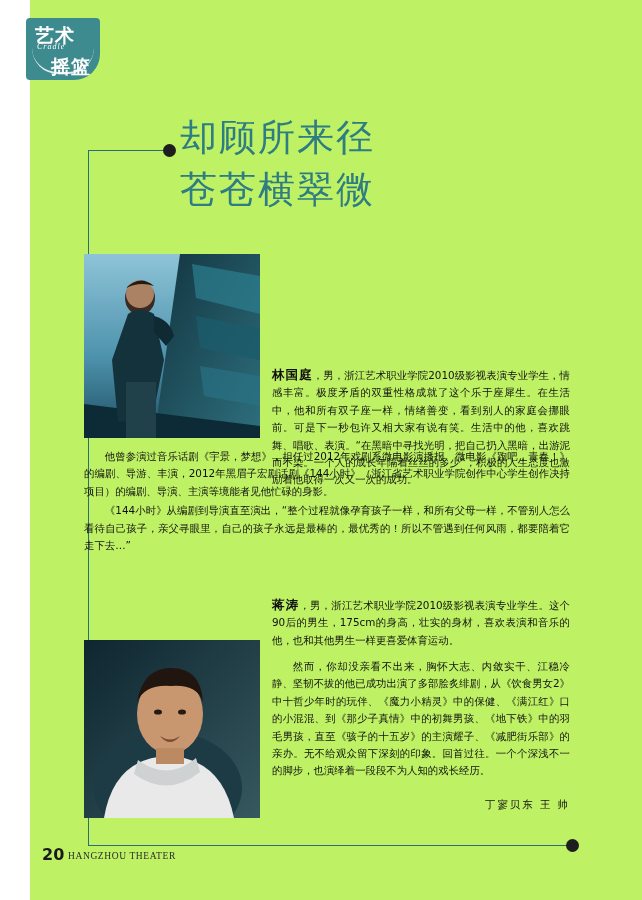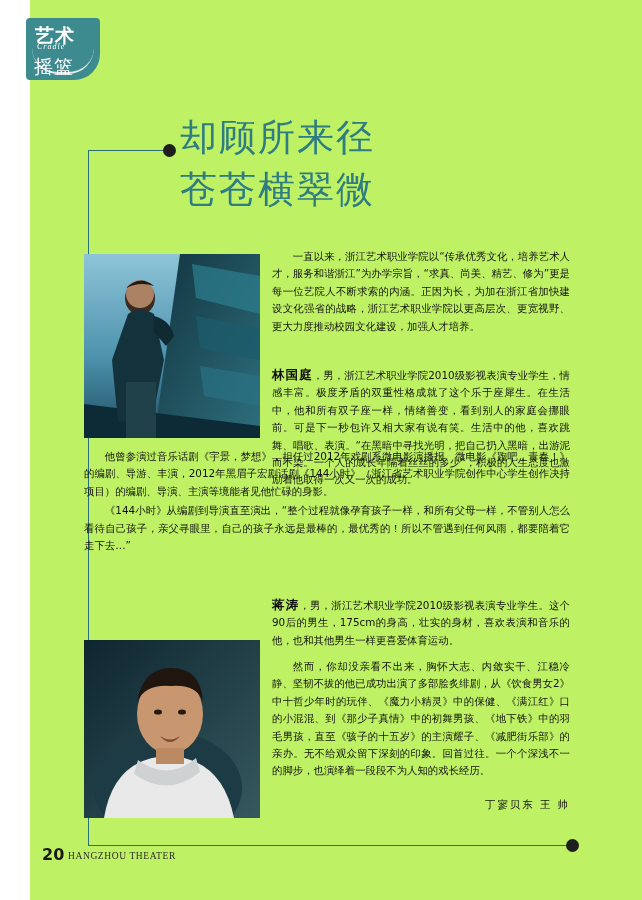--- a/index.html
+++ b/index.html
@@ -95,24 +95,24 @@
     position: absolute;
     left: 11px;
     top: 24px;
     font-size: 8px;
     letter-spacing: 1px;
     font-family: "Liberation Serif", serif;
     font-style: italic;
   }
   .logo .l3 {
     position: absolute;
-    left: 8px;
+    left: 25px;
     top: 36px;
     font-size: 19px;
-    font-weight: normal;
+    font-weight: bold;
     letter-spacing: 1px;
     font-family: "DejaVu Sans", sans-serif;
   }
   .logo-swoosh {
     position: absolute;
     left: 6px;
     top: 30px;
     width: 62px;
     height: 24px;
     border-bottom: 2px solid #ffffff;
@@ -289,21 +289,20 @@
       <ellipse cx="86" cy="74" rx="33" ry="40" fill="#c9976f"></ellipse>
       <path d="M53 62 q6 -34 34 -34 q30 0 32 34 q-6 -18 -32 -16 q-26 -2 -34 16 z" fill="#20160f"></path>
       <ellipse cx="74" cy="72" rx="4" ry="2.6" fill="#241a12"></ellipse>
       <ellipse cx="98" cy="72" rx="4" ry="2.6" fill="#241a12"></ellipse>
       <path d="M76 96 q10 7 20 0 q-10 12 -20 0 z" fill="#7d4a36"></path>
       <rect x="72" y="108" width="28" height="16" fill="#bb8a63"></rect>
     </svg>
   </div>
 
   <div class="body-col col-top">
-    <p>一直以来，浙江艺术职业学院以“传承优秀文化，培养艺术人才，服务和谐浙江”为办学宗旨，“求真、尚美、精艺、修为”更是每一位艺院人不断求索的内涵。正因为长，为加在浙江省加快建设文化强省的战略，浙江艺术职业学院以更高层次、更宽视野、更大力度推动校园文化建设，加强人才培养。</p>
   </div>
 
   <div class="body-col col-top" style="top:366px;">
     <p class="noindent"><span class="name">林国庭</span><span>，男，浙江艺术职业学院2010级影视表演专业学生，情感丰富。极度矛盾的双重性格成就了这个乐于座犀生。在生活中，他和所有双子座一样，情绪善变，看到别人的家庭会挪眼前。可是下一秒包许又相大家有说有笑。生活中的他，喜欢跳舞、唱歌、表演。“在黑暗中寻找光明，把自己扔入黑暗，出游泥而不染。一个人的成长年隔着丝丝的多少”，积极的人生态度也激励着他取得一次又一次的成功。</span></p>
   </div>
 
   <div class="body-col col-mid">
     <p>他曾参演过音乐话剧《宇景，梦想》，担任过2012年戏剧系微电影演播报、微电影《跑吧，青春！》的编剧、导游、丰演，2012年黑眉子宏剧话剧《144小时》（浙江省艺术职业学院创作中心学生创作决持项目）的编剧、导演、主演等境能者见他忙碌的身影。</p>
     <p>《144小时》从编剧到导演直至演出，“整个过程就像孕育孩子一样，和所有父母一样，不管别人怎么看待自己孩子，亲父寻眼里，自己的孩子永远是最棒的，最优秀的！所以不管遇到任何风雨，都要陪着它走下去…”</p>
   </div>

